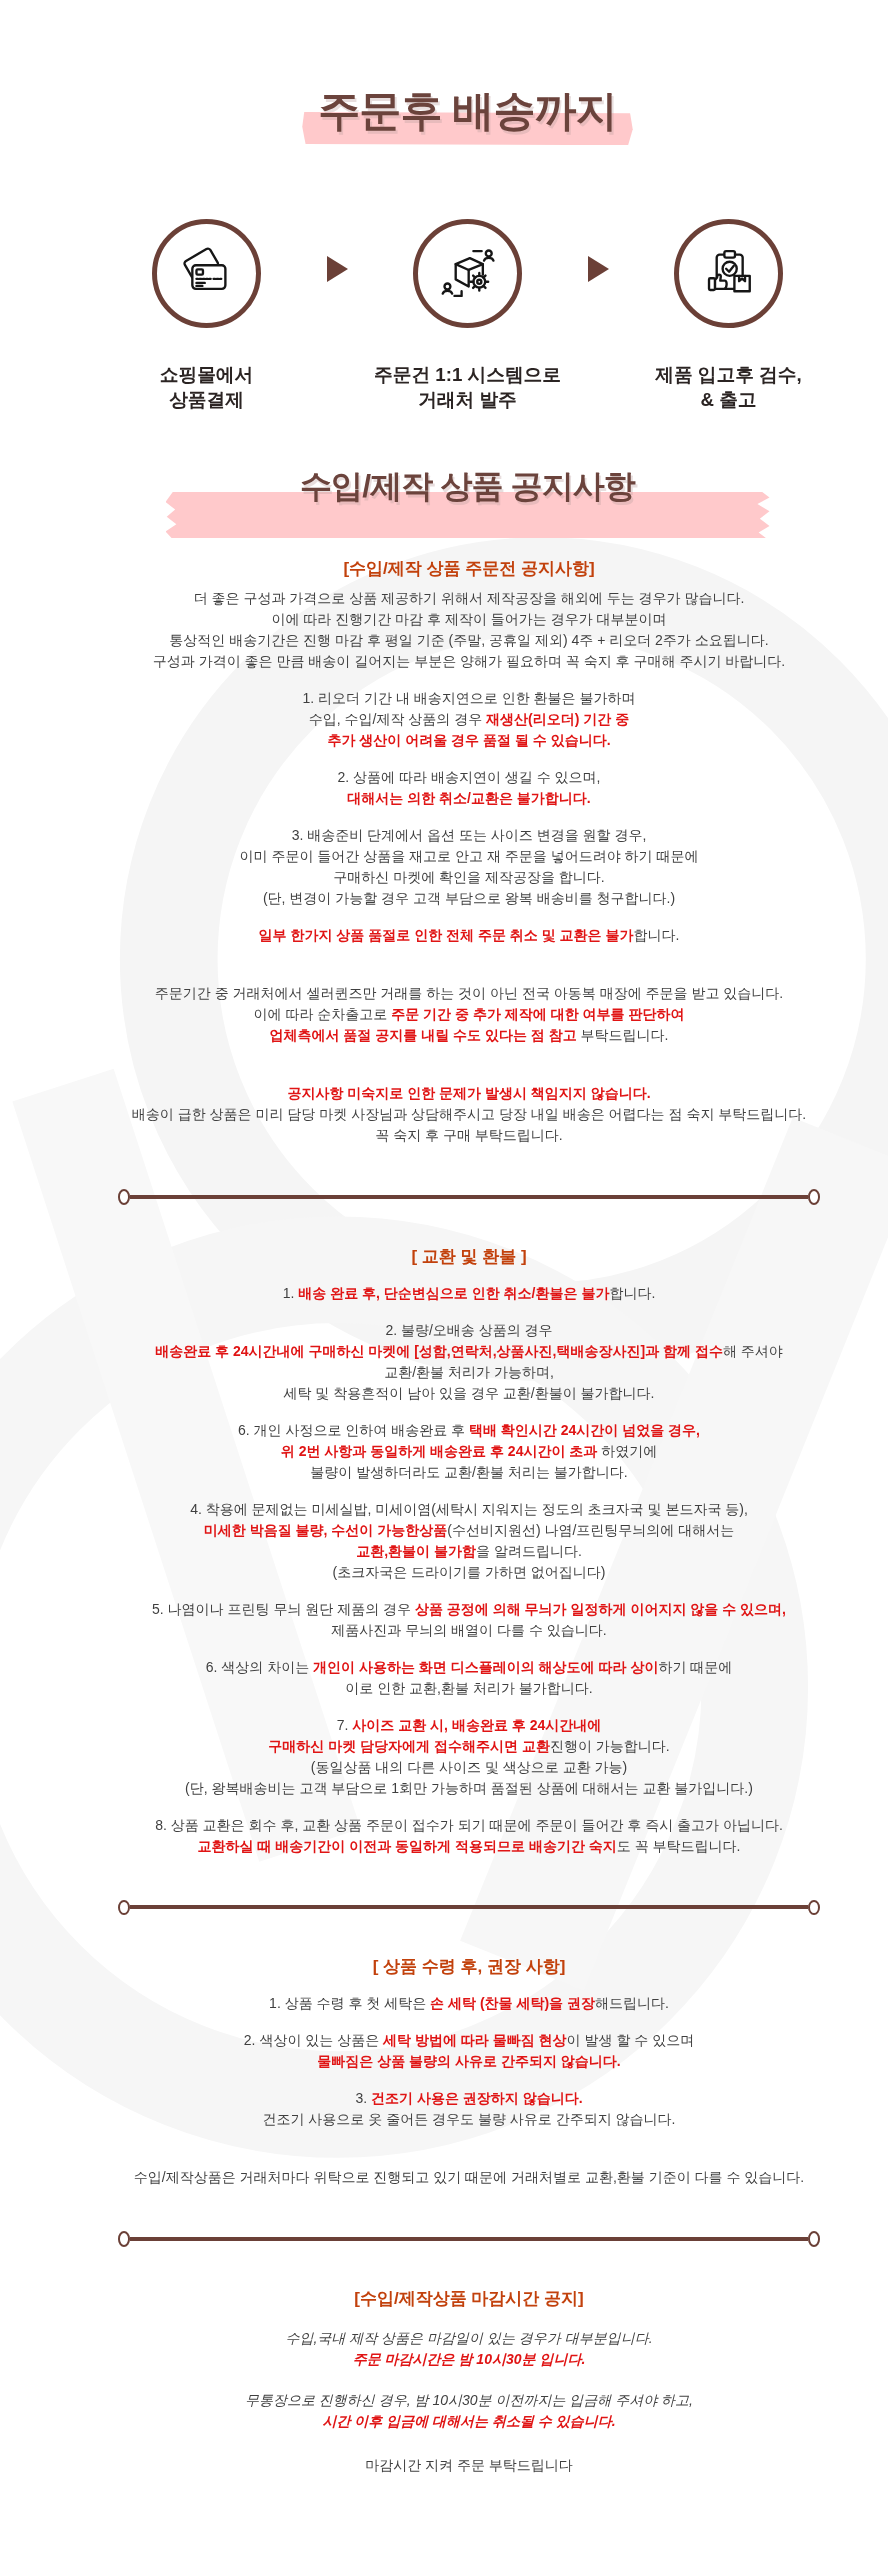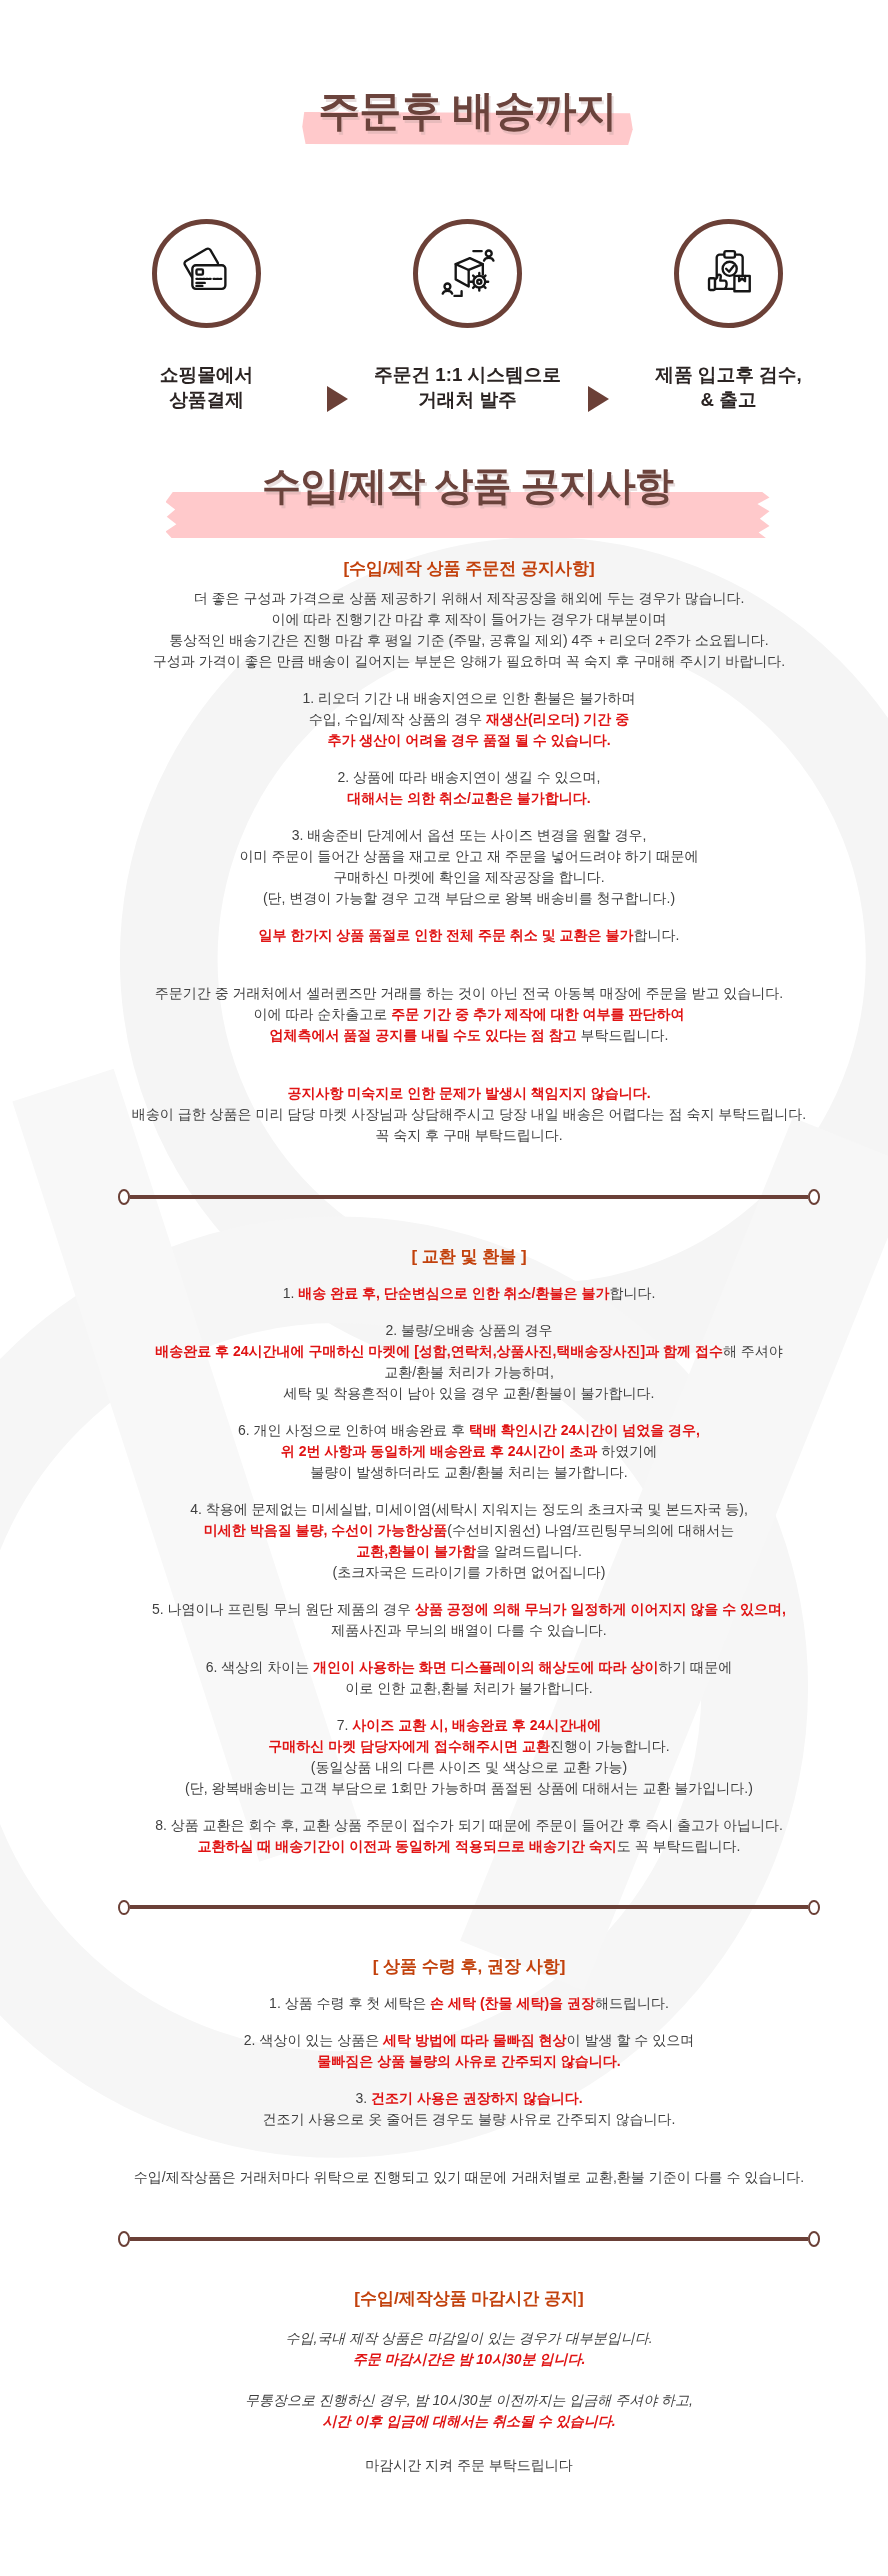--- a/index.html
+++ b/index.html
@@ -11,35 +11,35 @@
   
   .title-section{padding-top:85px;text-align:center;}
   .t1wrap{position:relative;display:inline-block;}
   .t1wrap::after{content:"";position:absolute;left:-16px;right:-16px;top:52%;bottom:-16%;
     background:var(--pink,#ffc9cb);z-index:-1;
     clip-path:polygon(0.6% 0,99.2% 4%,100% 52%,98.6% 100%,1% 96%,0 44%);}
   h1.t1{margin:0;font-size:42px;line-height:52px;font-weight:bold;letter-spacing:-0.9px;
     color:var(--brown-title,#6b433c);text-shadow:1.8px 2.7px 0 rgba(190,160,160,.35);}
 
   
-  .steps{display:flex;justify-content:center;align-items:flex-end;gap:9px;margin-top:82px;}
+  .steps{display:flex;justify-content:center;align-items:flex-start;gap:9px;margin-top:82px;}
   .step{width:222px;text-align:center;}
   .step-circle{width:99px;height:99px;margin:0 auto;border:5.3px solid var(--brown,#6b4037);
     border-radius:50%;display:flex;align-items:center;justify-content:center;background:#fff;}
   .step-circle svg{width:59px;height:59px;stroke:#161616;fill:none;stroke-width:4;
     stroke-linecap:round;stroke-linejoin:round;}
   .step-label{margin-top:34px;font-size:18.7px;line-height:25px;font-weight:bold;color:#2b2423;}
   .arrow{width:0;height:0;border-left:21px solid var(--brown,#6b4037);
     border-top:13.3px solid transparent;border-bottom:13.3px solid transparent;margin-top:37px;}
 
   
   .title2-wrap{position:relative;width:604px;margin:48px auto 0;text-align:center;}
   .banner{position:absolute;left:0;right:0;top:32px;height:46px;background:var(--pink,#ffc9cb);
     clip-path:polygon(1.2% 0,98.8% 0,100% 12%,98% 26%,100% 42%,98.4% 58%,100% 74%,98.2% 88%,99.4% 100%,1% 100%,0 86%,1.8% 70%,0.2% 54%,1.6% 38%,0 22%);}
-  h2.t2{position:relative;z-index:1;margin:0;font-size:39px;line-height:52px;font-weight:bold;
+  h2.t2{position:relative;z-index:1;margin:0;font-size:32px;line-height:52px;font-weight:bold;
     letter-spacing:-0.9px;color:var(--brown-title,#6b433c);text-shadow:1.8px 2.7px 0 rgba(190,160,160,.35);}
 
   
   .notice{width:844px;margin:46px auto 0;text-align:center;}
   .notice > :first-child{margin-top:0;}
   .ln{font-size:14px;line-height:21px;color:var(--body,#3f3f3f);}
   .t-n{color:var(--body,#3f3f3f);}
   .t-r{color:var(--red,#e01414);font-weight:bold;}
   .nh{font-size:17px;line-height:21px;font-weight:bold;color:#c2410c;}
   .k-header{margin-top:41px;}

